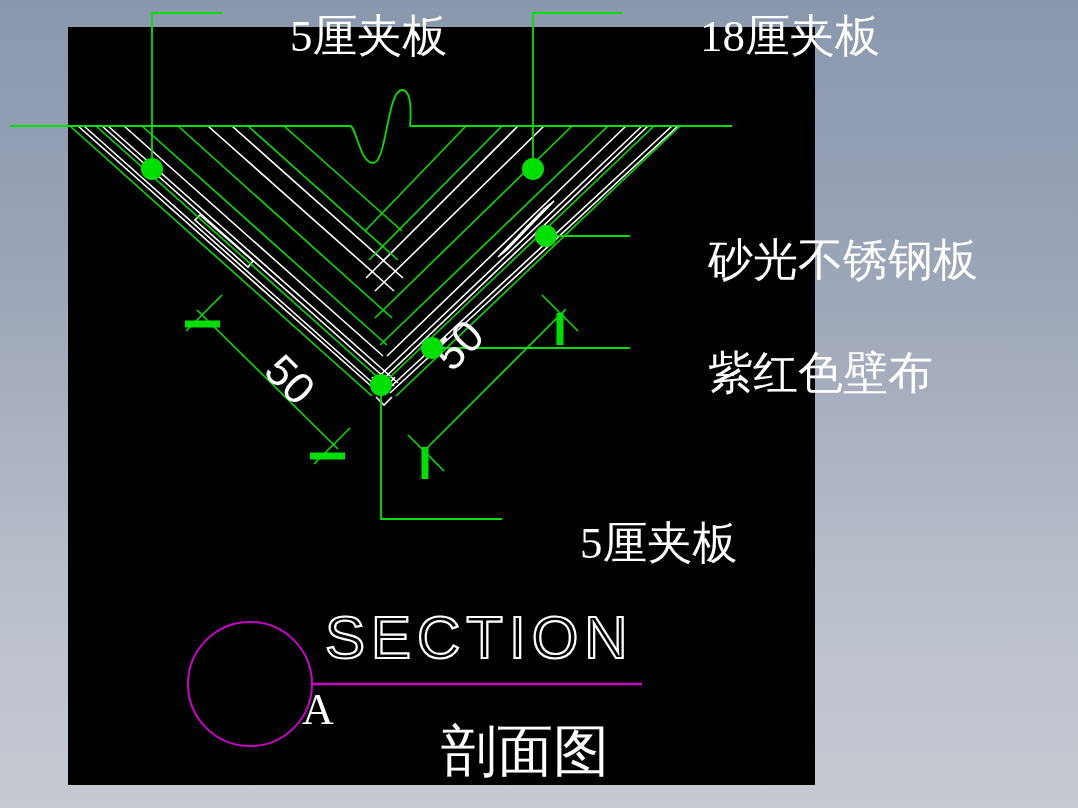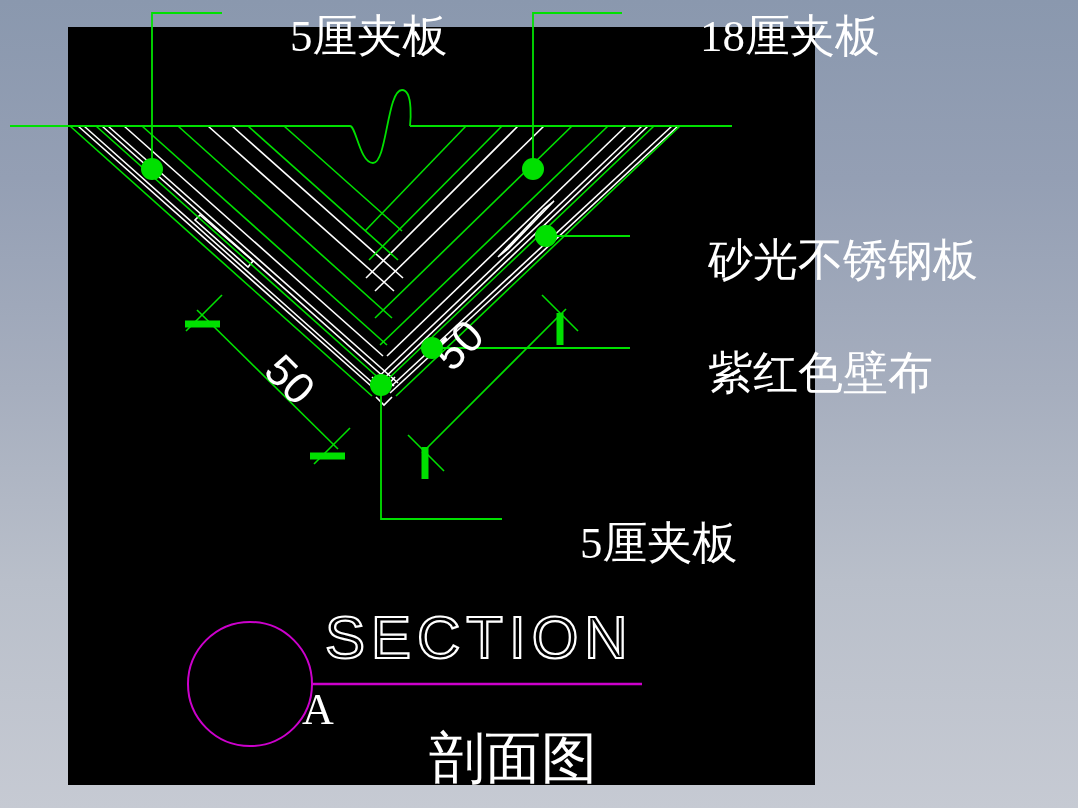--- a/index.html
+++ b/index.html
@@ -202,15 +202,15 @@
   <div class="lbl" style="left:700px; top:14px;">18厘夹板</div>
 
   <div class="lbl" style="left:708px; top:238px;">砂光不锈钢板</div>
 
   <div class="lbl" style="left:708px; top:351px;">紫红色壁布</div>
 
   <div class="lbl" style="left:580px; top:521px;">5厘夹板</div>
 
   <div class="bubbleA" style="left:302px; top:688px;">A</div>
 
-  <div class="cnbig" style="left:429px; top:723px;margin-top:7px;">剖面图</div>
+  <div class="cnbig" style="left:441px; top:723px;">剖面图</div>
 
 </div>
 
 </body></html>

